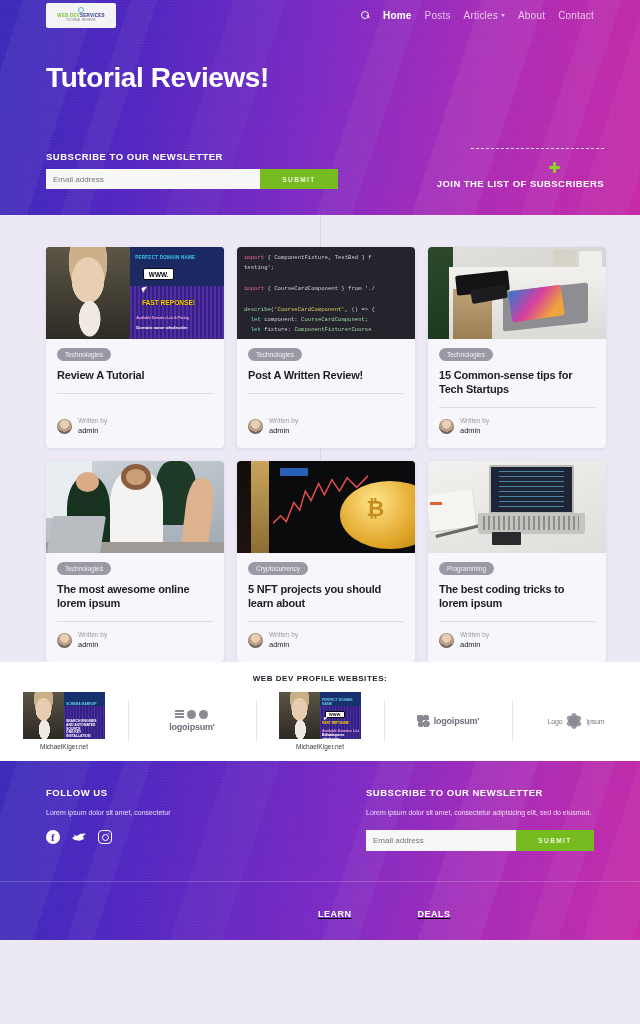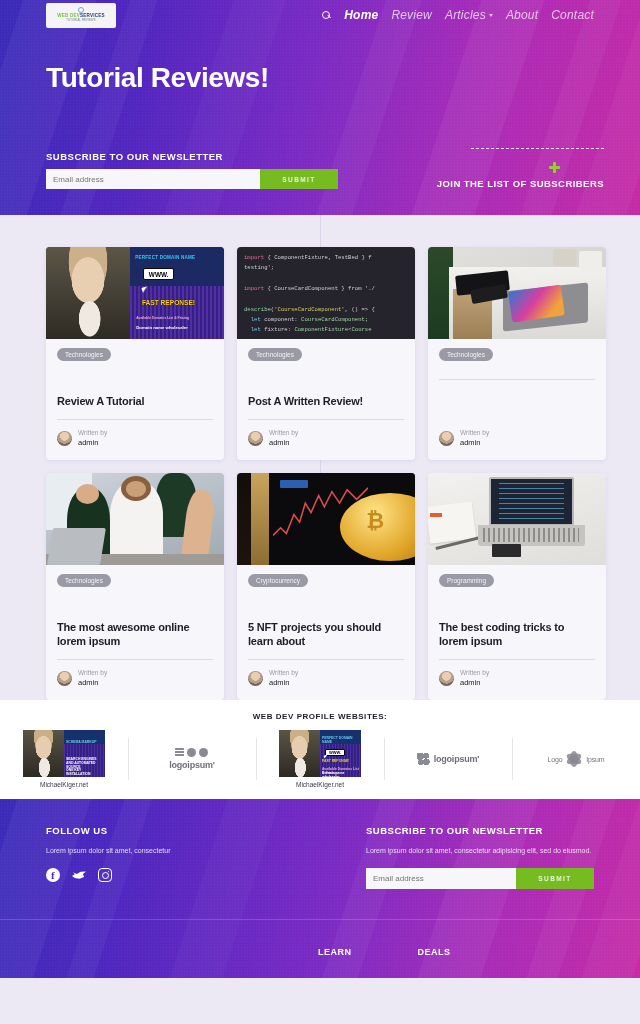--- a/index.html
+++ b/index.html
@@ -51,22 +51,22 @@
   .logo-mark { width:6px; height:6px; border-radius:50%; border:1.2px solid #5fb3d4; margin-bottom:1px; }
   .logo-t1 { font-size:4.6px; font-weight:bold; letter-spacing:.2px; }
   .logo-t1 .g { color:#7ac143; } .logo-t1 .b { color:#2b3a8f; }
   .logo-t2 { font-size:2.6px; color:#6b6b7a; letter-spacing:.25px; margin-top:1px; }
 
   .nav { margin-left:auto; margin-right:46px; display:flex; align-items:center; gap:13px; }
   .nav-search { width:9px; height:9px; position:relative; opacity:.95; }
   .nav-search:before{ content:""; position:absolute; left:0; top:0; width:6px; height:6px; border:1.4px solid #fff; border-radius:50%; }
   .nav-search:after{ content:""; position:absolute; left:5.2px; top:5.6px; width:4px; height:1.4px; background:#fff; transform:rotate(45deg); }
   .nav a {
-    font-size:12px; color:rgba(255,255,255,.72); text-decoration:none;
-    letter-spacing:.2px; display:flex; align-items:center; gap:3px;font-style:italic;
+    font-size:10px; color:rgba(255,255,255,.72); text-decoration:none;
+    letter-spacing:.2px; display:flex; align-items:center; gap:3px;
   }
   .nav a.active { color:#fff; font-weight:bold; }
   .caret { display:inline-block; width:0;height:0;border-left:2.5px solid transparent;border-right:2.5px solid transparent;border-top:3px solid rgba(255,255,255,.7); }
 
   .hero-title {
     position:relative; z-index:3;
     margin:32px 0 0 46px;
     font-size:28px; font-weight:bold; color:#fff; letter-spacing:-.4px;
   }
 
@@ -105,21 +105,21 @@
     box-shadow:0 1px 4px rgba(80,50,140,.10);
     overflow:hidden; display:flex; flex-direction:column;
   }
   .card-media { height:92px; position:relative; overflow:hidden; }
   .card-body { padding:9px 11px 12px; display:flex; flex-direction:column; flex:1; }
   .tag {
     align-self:flex-start;
     background:#9a9aa6; color:#f2f2f5;
     font-size:6.5px; border-radius:9px; padding:3px 8px; margin-bottom:7px;
   }
-  .card-title { font-size:11px; font-weight:bold; color:#1d1d28; line-height:1.28; letter-spacing:-.2px;margin-top:26px; }
+  .card-title { font-size:11px; font-weight:bold; color:#1d1d28; line-height:1.28; letter-spacing:-.2px; }
   .card-rule { height:1px; background:#dcdae2; margin:11px 0 9px; }
   .byline { display:flex; align-items:center; gap:6px; margin-top:auto; }
   .avatar {
     width:15px; height:15px; border-radius:50%; flex:none; overflow:hidden;
     background:radial-gradient(circle at 50% 34%, #e8cfb4 0 36%, #b9a08a 37% 60%, #78695c 61% 100%);
     box-shadow:inset 0 0 0 1px rgba(0,0,0,.07);
   }
   .by-l { font-size:6.5px; color:#9b9ba6; line-height:1.35; }
   .by-n { font-size:7.5px; color:#22222c; font-weight:normal; line-height:1.35; }
 
@@ -254,21 +254,21 @@
   .ic-tw:before{ content:""; position:absolute; left:0; top:3px; width:14px; height:8px; background:#fff;
     clip-path:polygon(0 62%,20% 40%,8% 18%,34% 36%,62% 8%,100% 6%,78% 38%,86% 74%,54% 96%,20% 86%);}
   .ic-ig { border:1.6px solid #fff; border-radius:4px; }
   .ic-ig:before{ content:""; position:absolute; left:3.2px; top:3.2px; width:5px; height:5px; border:1.4px solid #fff; border-radius:50%;}
   .ic-ig:after{ content:""; position:absolute; right:1.8px; top:1.6px; width:1.6px; height:1.6px; background:#fff; border-radius:50%;}
   .f-col-r { flex:1; padding-left:48px; }
   .f-form { display:flex; height:21px; max-width:276px; }
   .f-form input{ flex:1; border:none; outline:none; background:#f7f7f9; font-family:inherit; font-size:8px; color:#6a6a78; padding:0 7px;}
   .f-form button{ width:78px; border:none; cursor:pointer; background:#76bc21; color:#eaf5dc; font-family:inherit; font-size:6.5px; font-weight:bold; letter-spacing:1.4px;}
   .f-divider { position:absolute; z-index:3; left:0; right:0; top:120px; height:0; border-top:1px solid rgba(255,255,255,.18); }
-  .f-bottom { position:absolute; z-index:3; left:0; right:0; top:148px; padding:0 46px; display:flex; }
+  .f-bottom { position:absolute; z-index:3; left:0; right:0; top:148px; padding:0 46px; display:flex;text-decoration:underline; }
   .f-bottom .sp { width:272px; }
   .f-bh { font-size:9px; font-weight:bold; color:#fff; letter-spacing:.5px; }
   .f-bh.two { margin-left:66px; }
 </style>
 </head>
 <body>
 
 <div class="hero">
   <div class="hero-stripes">
     <i></i>
@@ -283,21 +283,21 @@
 
   <div class="topbar">
     <div class="logo-box">
       <div class="logo-mark"></div>
       <div class="logo-t1"><span class="g">WEB DEV</span><span class="b">SERVICES</span></div>
       <div class="logo-t2">TUTORIAL REVIEWS</div>
     </div>
     <div class="nav">
       <div class="nav-search"></div>
       <a href="#" class="active">Home</a>
-      <a href="#">Review</a>
+      <a href="#">Posts</a>
       <a href="#">
           <span>Articles</span>
           <span class="caret"></span>
         </a>
       <a href="#">About</a>
       <a href="#">Contact</a>
     </div>
   </div>
 
   <h1 class="hero-title">Tutorial Reviews!</h1>
@@ -390,20 +390,21 @@
             <div class="wallet"></div>
             <div class="wallet2"></div>
           <div class="buds"></div>
             <div class="phone"></div>
             <div class="cupA"></div>
             <div class="cupB"></div>
         </div>
       </div>
       <div class="card-body">
         <span class="tag">Technologies</span>
+        <h3 class="card-title">15 Common-sense tips for Tech Startups</h3>
         <div class="card-rule"></div>
         <div class="byline">
           <div class="avatar"></div>
           <div>
             <div class="by-l">Written by</div>
             <div class="by-n">admin</div>
           </div>
         </div>
       </div>
     </article>

